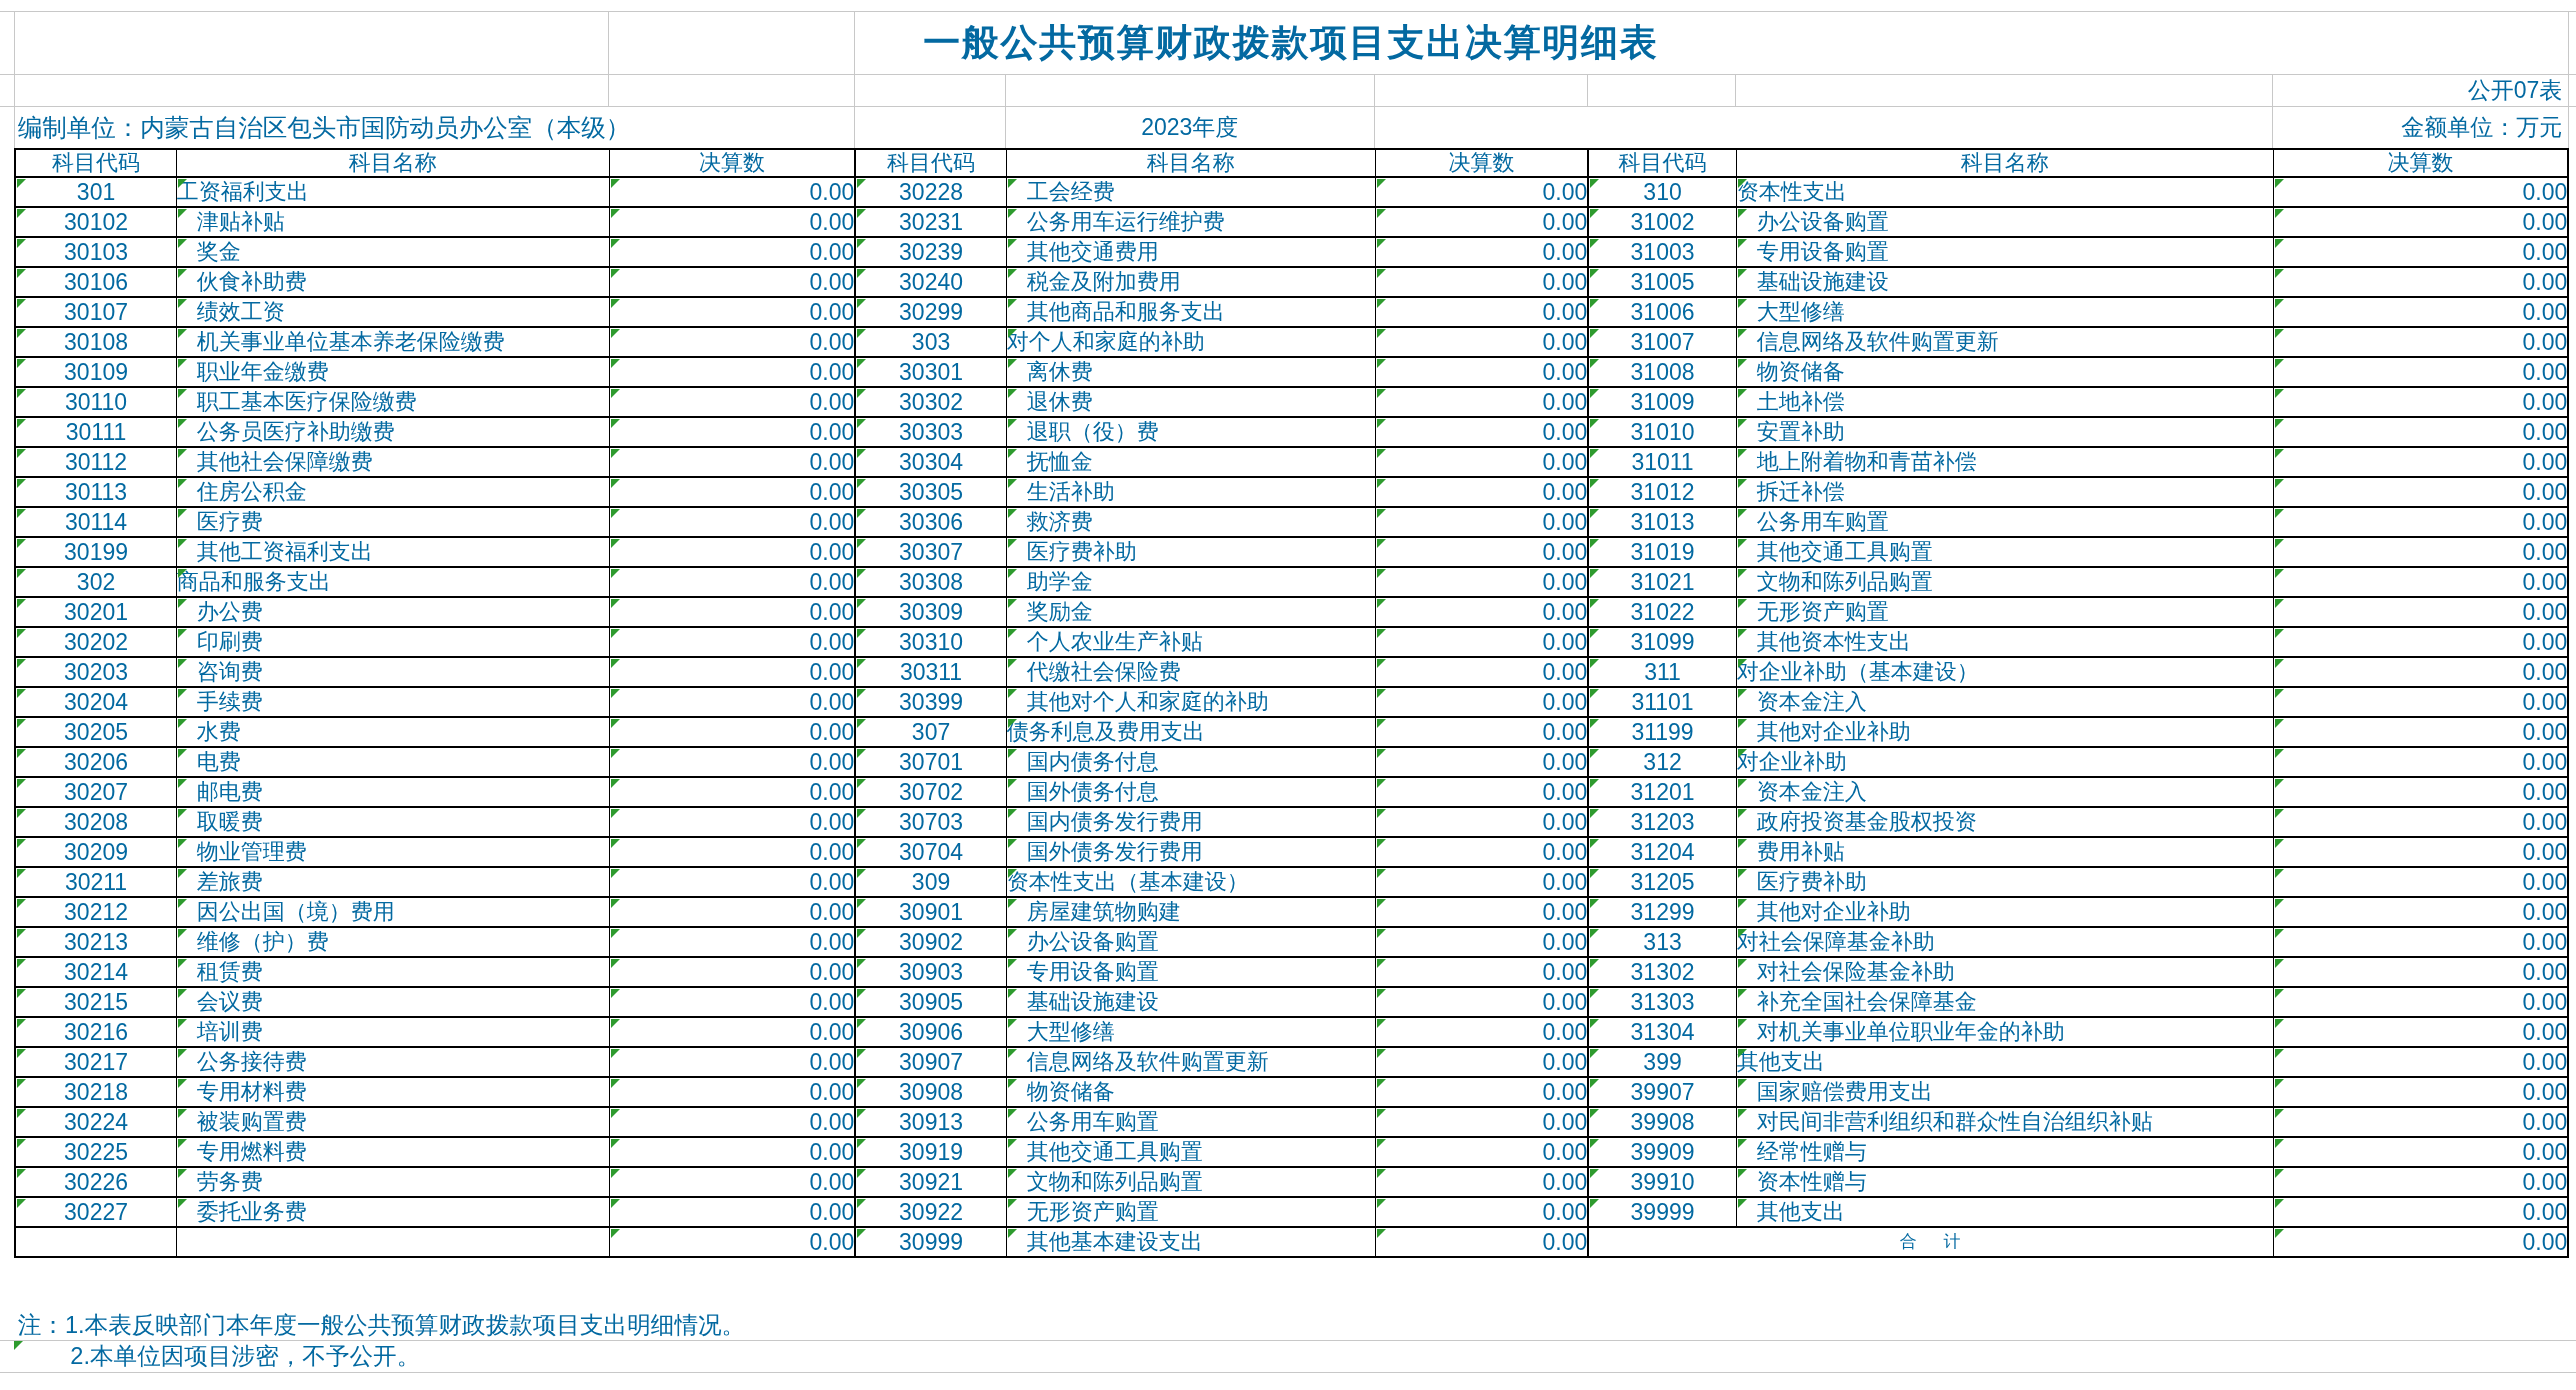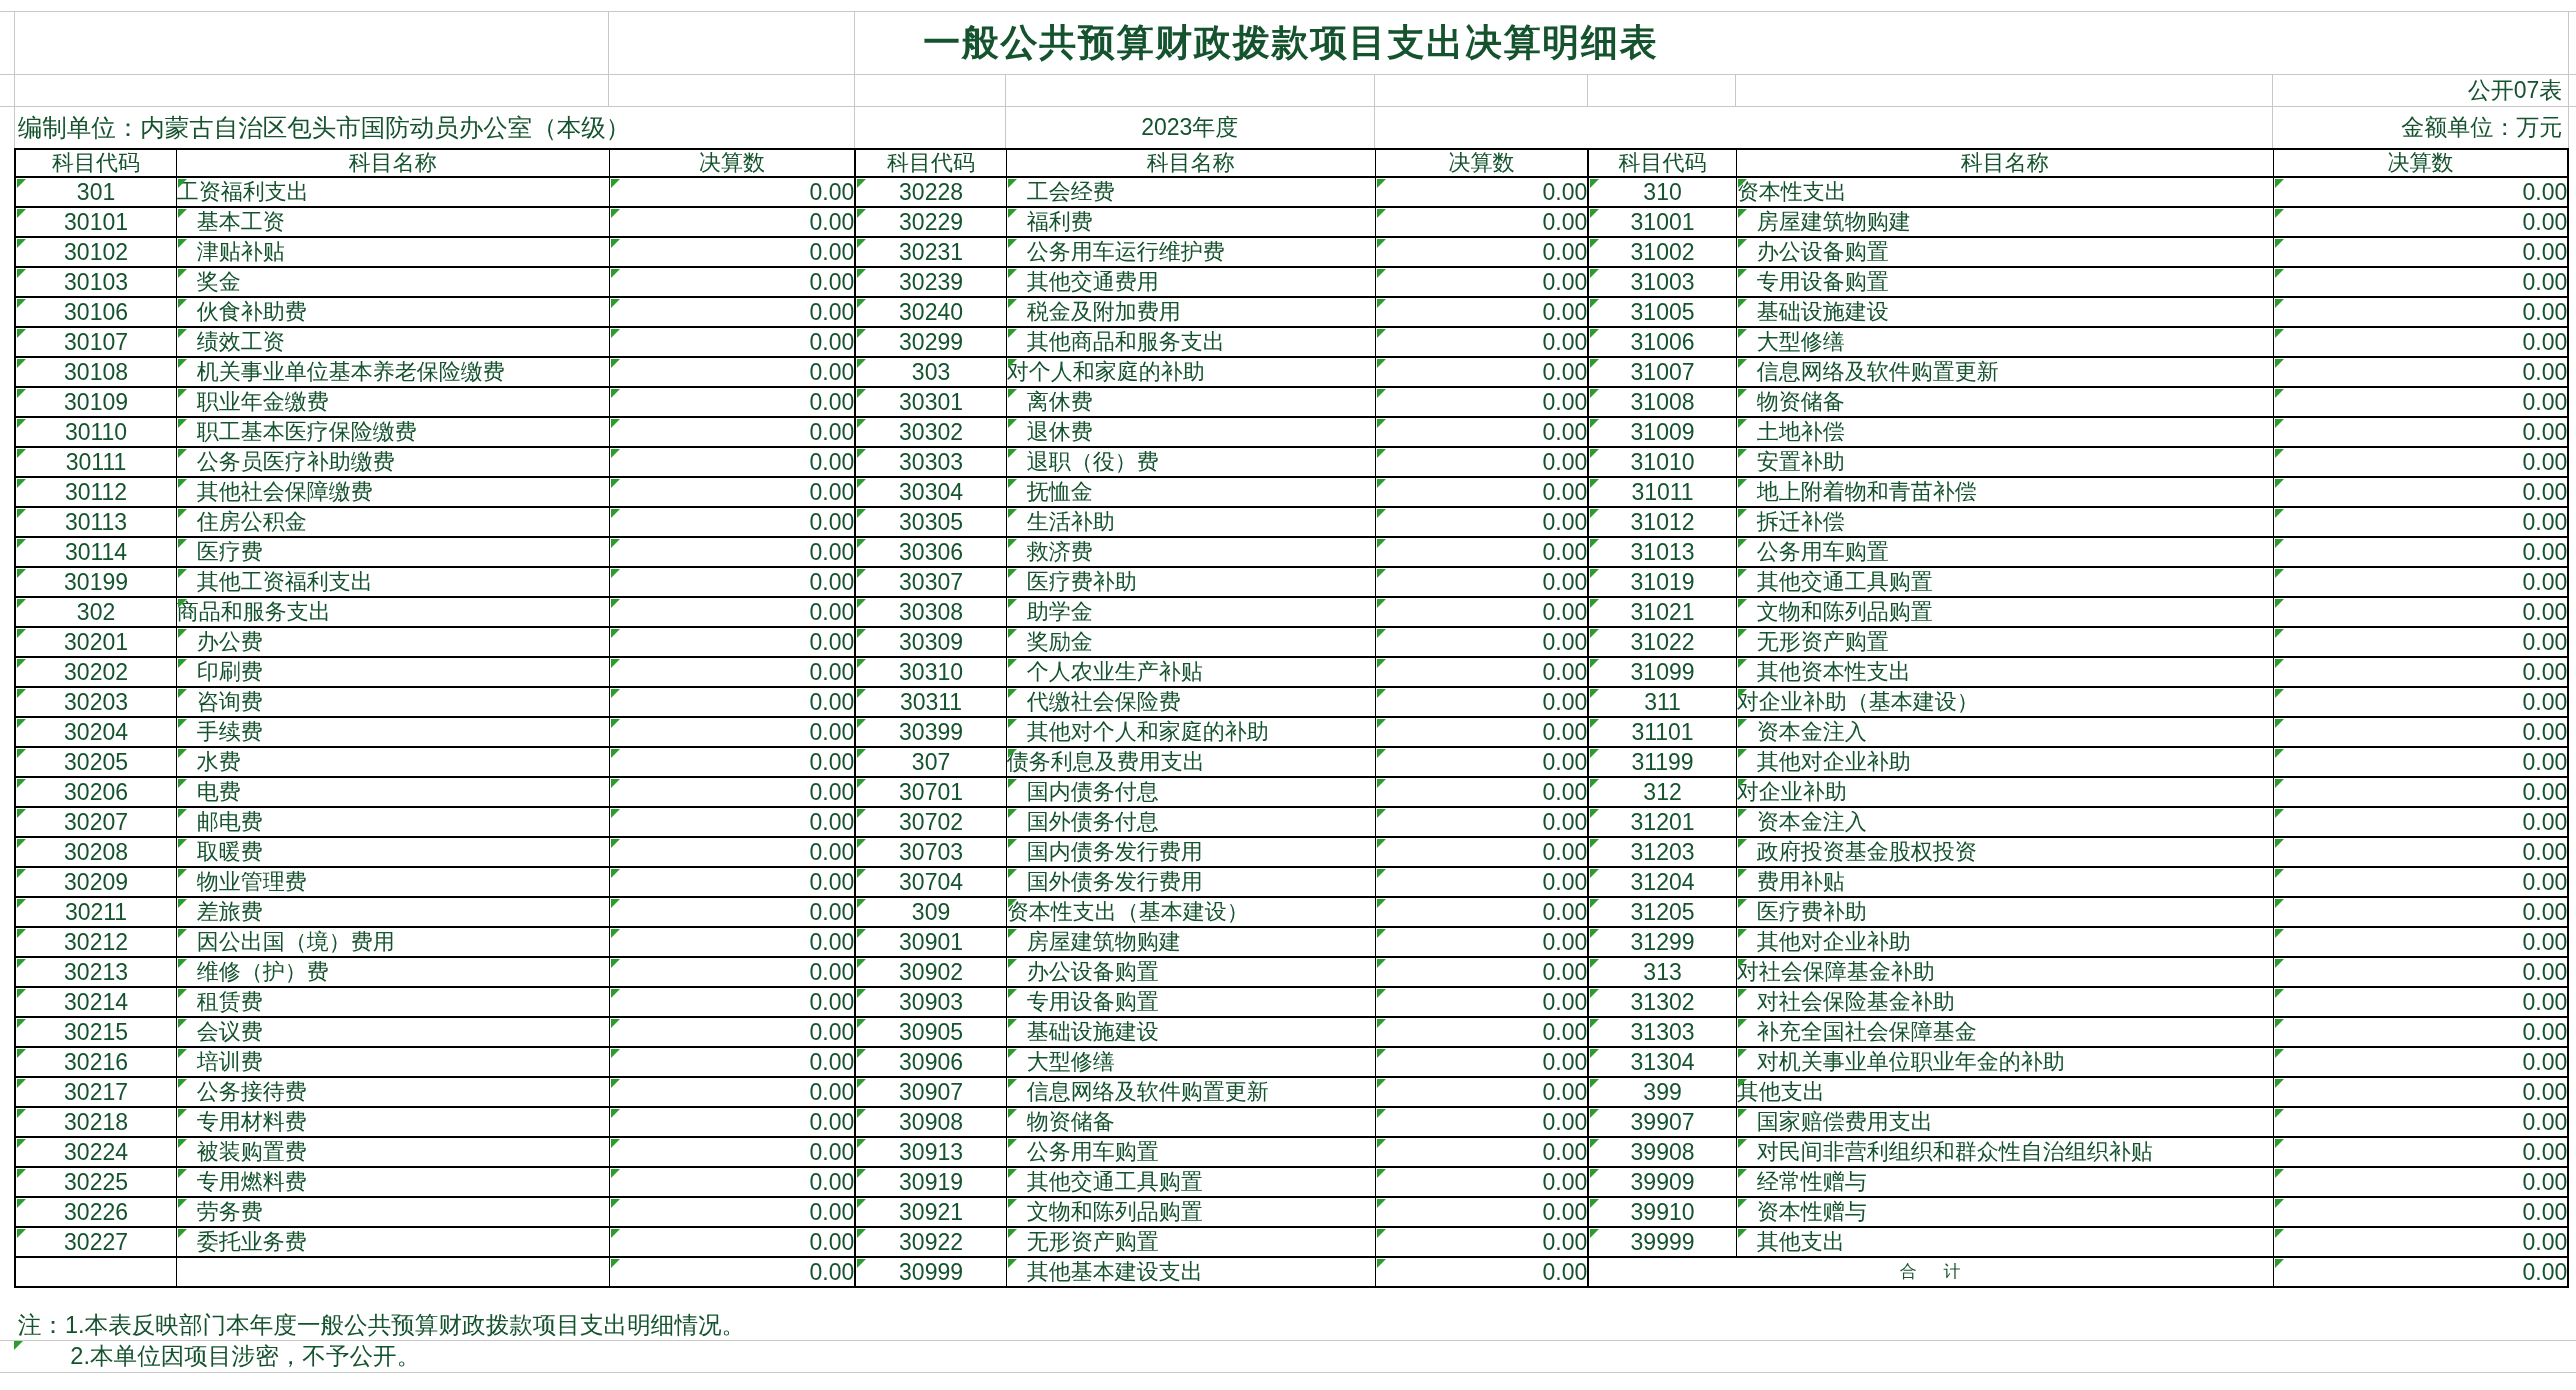--- a/index.html
+++ b/index.html
@@ -7,21 +7,21 @@
     --grid:#c8c8c8;
     --green:#2e9b2e;
     --bg:#ffffff;
   }
   html,body{margin:0;padding:0;background:#e9e9e9;}
   .sheet{
     position:relative;
     width:2576px;height:1390px;
     background:var(--bg);
     font-family:"Liberation Sans","DejaVu Sans",sans-serif;
-    color:#14532d;
+    color:#0369a1;
     overflow:hidden;
   }
   
   .hline{position:absolute;height:0.8px;background:var(--grid);left:0;width:2576px;}
   .vline{position:absolute;width:0.8px;background:var(--grid);}
   .title{
     position:absolute;left:14.3px;top:11px;width:2553px;height:63px;
     display:flex;align-items:center;justify-content:center;
     font-size:37px;font-weight:bold;letter-spacing:1.7px;
   }
@@ -131,31 +131,20 @@
           <td class="name lvl0 tri">工资福利支出</td>
           <td class="value tri">0.00</td>
           <td class="code tri gstart">30228</td>
           <td class="name lvl1 tri">工会经费</td>
           <td class="value tri">0.00</td>
           <td class="code tri gstart">310</td>
           <td class="name lvl0 tri">资本性支出</td>
           <td class="value tri edge-r">0.00</td>
         </tr>
         <tr>
-          <td class="code tri edge-l">30101</td>
-          <td class="name lvl1 tri">基本工资</td>
-          <td class="value tri">0.00</td>
-          <td class="code tri gstart">30229</td>
-          <td class="name lvl1 tri">福利费</td>
-          <td class="value tri">0.00</td>
-          <td class="code tri gstart">31001</td>
-          <td class="name lvl1 tri">房屋建筑物购建</td>
-          <td class="value tri edge-r">0.00</td>
-        </tr>
-        <tr>
           <td class="code tri edge-l">30102</td>
           <td class="name lvl1 tri">津贴补贴</td>
           <td class="value tri">0.00</td>
           <td class="code tri gstart">30231</td>
           <td class="name lvl1 tri">公务用车运行维护费</td>
           <td class="value tri">0.00</td>
           <td class="code tri gstart">31002</td>
           <td class="name lvl1 tri">办公设备购置</td>
           <td class="value tri edge-r">0.00</td>
         </tr>

